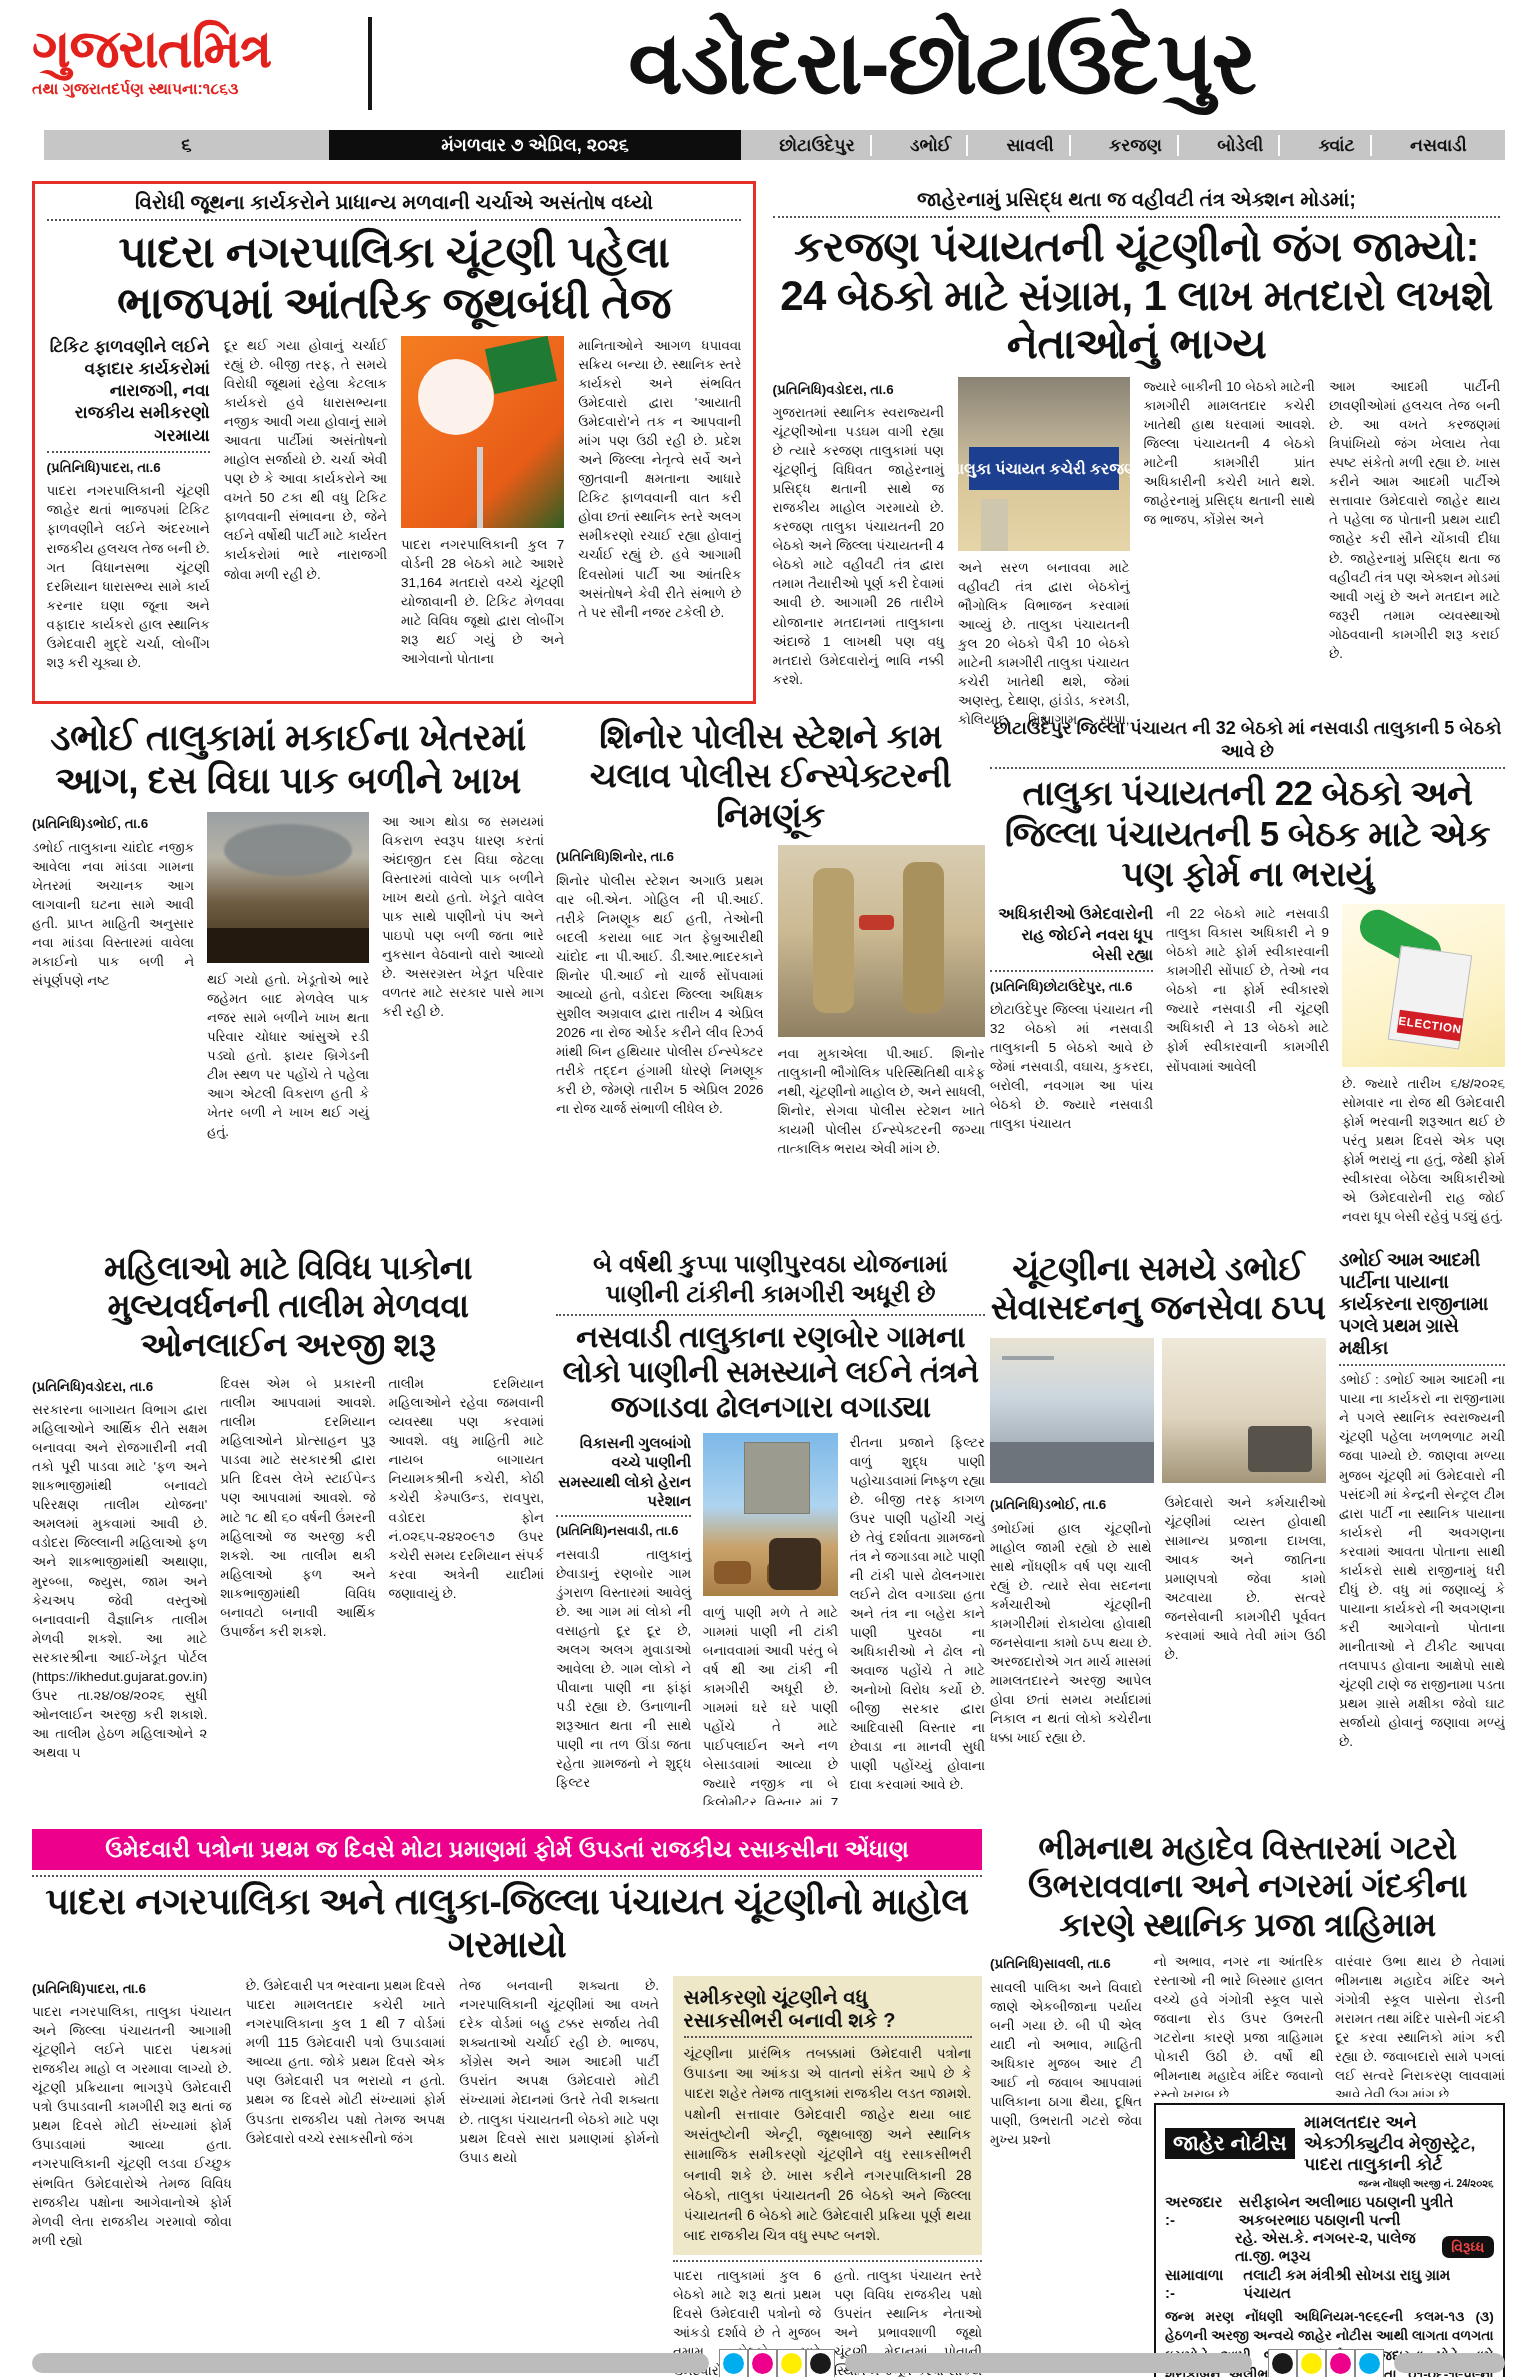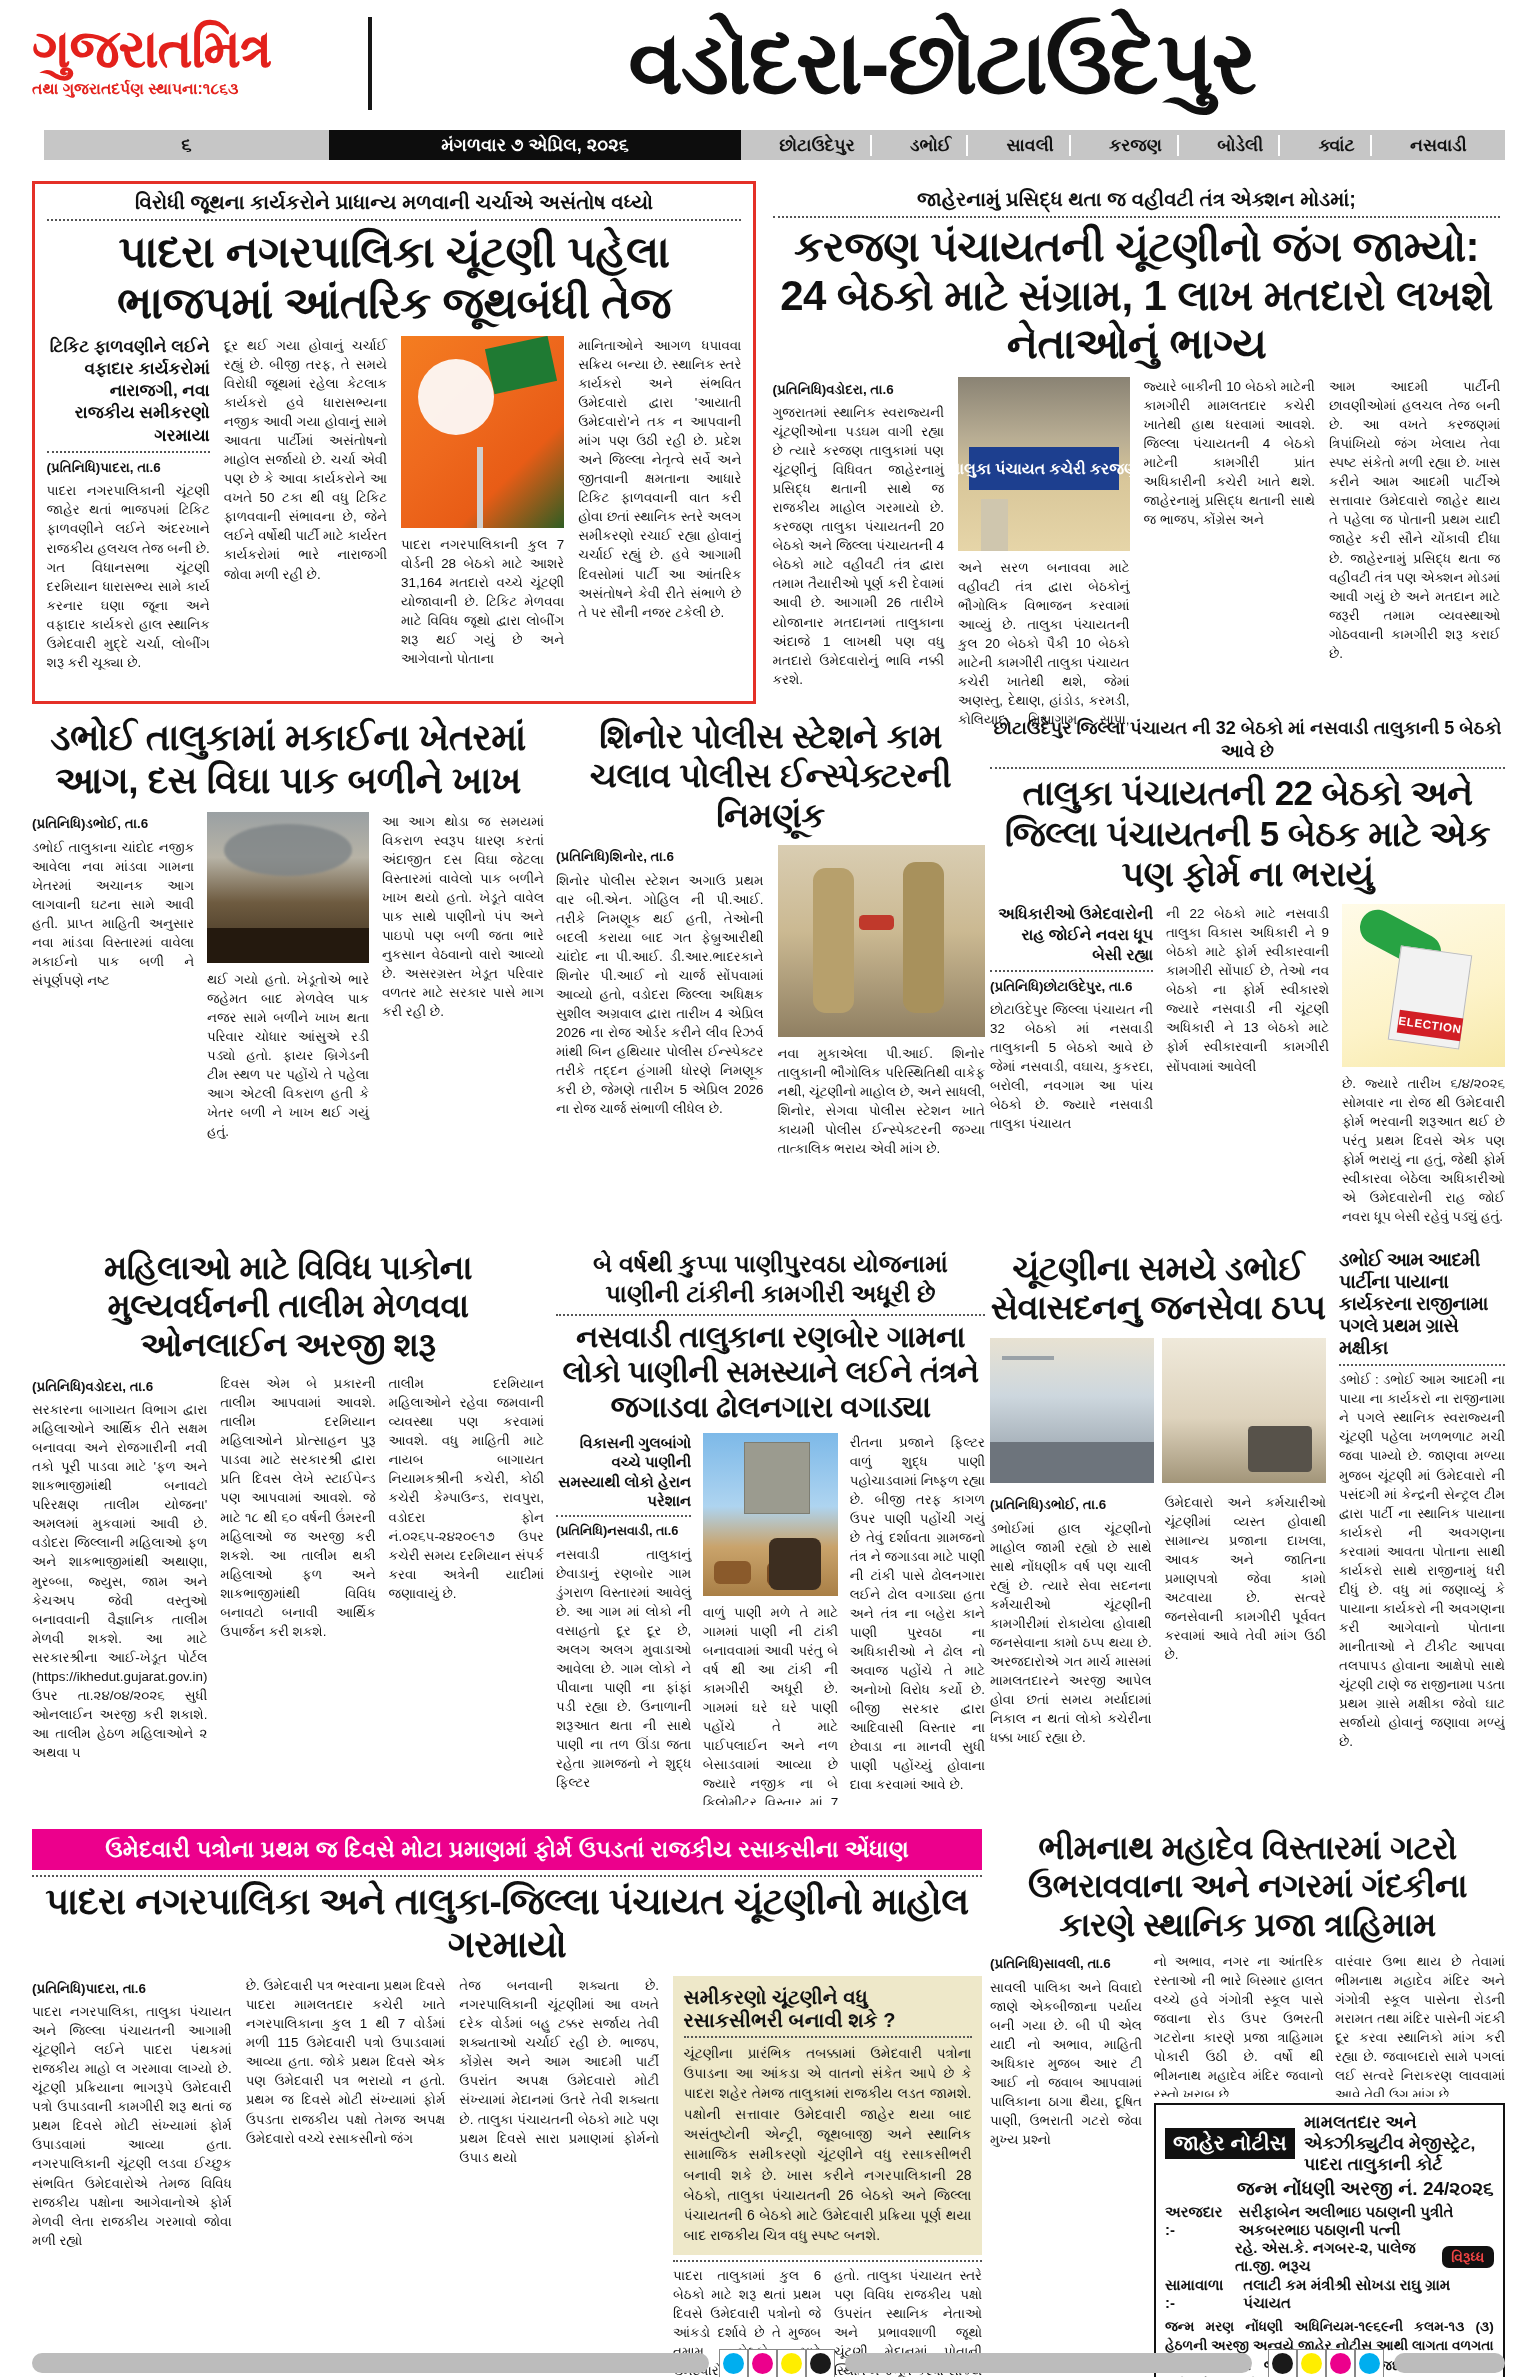--- a/index.html
+++ b/index.html
@@ -289,21 +289,21 @@
         <div class="cols" style="gap:11.6px;height:145px">
           <div class="col" style="flex:1"><span>નો અભાવ, નગર ના આંતરિક રસ્તાઓ ની ભારે બિસ્માર હાલત વચ્ચે હવે ગંગોત્રી સ્કૂલ પાસે જવાના રોડ ઉપર ઉભરતી ગટરોના કારણે પ્રજા ત્રાહિમામ પોકારી ઉઠી છે. વર્ષો થી ભીમનાથ મહાદેવ મંદિર જવાનો રસ્તો ખરાબ છે.</span></div>
           <div class="col" style="flex:1"><span>વારંવાર ઉભા થાય છે તેવામાં ભીમનાથ મહાદેવ મંદિર અને ગંગોત્રી સ્કૂલ પાસેના રોડની મરામત તથા મંદિર પાસેની ગંદકી દૂર કરવા સ્થાનિકો માંગ કરી રહ્યા છે. જવાબદારો સામે પગલાં લઈ સત્વરે નિરાકરણ લાવવામાં આવે તેવી ઉગ્ર માંગ છે.</span></div>
         </div>
 
         <div style="border:2.9px solid #111;margin-top:5.8px;padding:7px 9.3px;flex:1;overflow:hidden">
           <div style="display:flex;align-items:center;gap:9.3px">
             <span style="background:#111;color:#fff;font-weight:900;font-size:21px;padding:3.5px 8.1px;white-space:nowrap">જાહેર નોટીસ</span>
             <span style="font-weight:900;font-size:17.4px">મામલતદાર અને એક્ઝીક્યુટીવ મેજીસ્ટ્રેટ, પાદરા તાલુકાની કોર્ટ</span>
           </div>
-          <div style="text-align:right;font-weight:bold;font-size:19px;margin-top:3.5px">જન્મ નોંધણી અરજી નં. 24/૨૦૨૬</div>
+          <div style="text-align:right;font-weight:bold;font-size:10px;margin-top:3.5px">જન્મ નોંધણી અરજી નં. 24/૨૦૨૬</div>
           <div style="display:flex;gap:16px;font-weight:bold;font-size:15px;margin-top:3px">
             <span>અરજદાર :-</span>
             <span>સરીફાબેન અલીભાઇ પઠાણની પુત્રીતે અકબરભાઇ પઠાણની પત્ની</span>
           </div>
           <div style="display:flex;justify-content:space-between;align-items:center;font-weight:bold;font-size:15px;padding-left:70px">
             <span>રહે. એસ.કે. નગબર-૨, પાલેજ તા.જી. ભરૂચ</span>
             <span style="background:#111;color:#ef4444;border-radius:7px;padding:2.3px 9.3px;font-size:14px">વિરૂધ્ધ</span>
           </div>
           <div style="display:flex;gap:8.1px;font-weight:bold;font-size:15px;margin-top:1.2px">
             <span>સામાવાળા :-</span>

